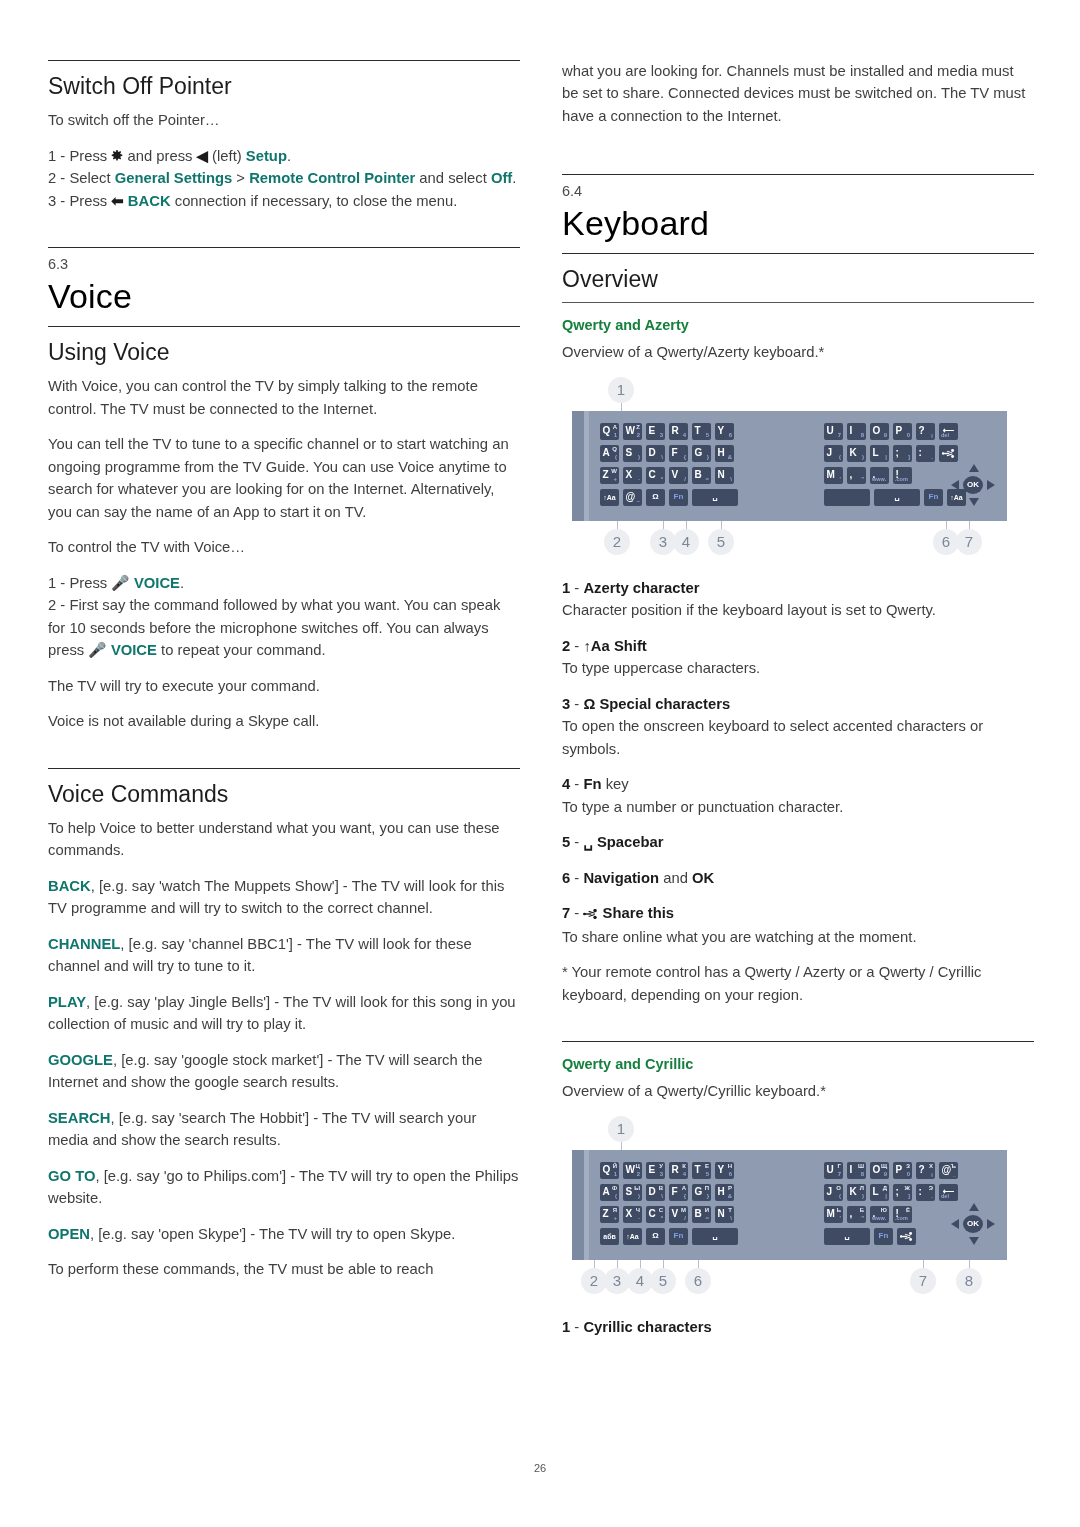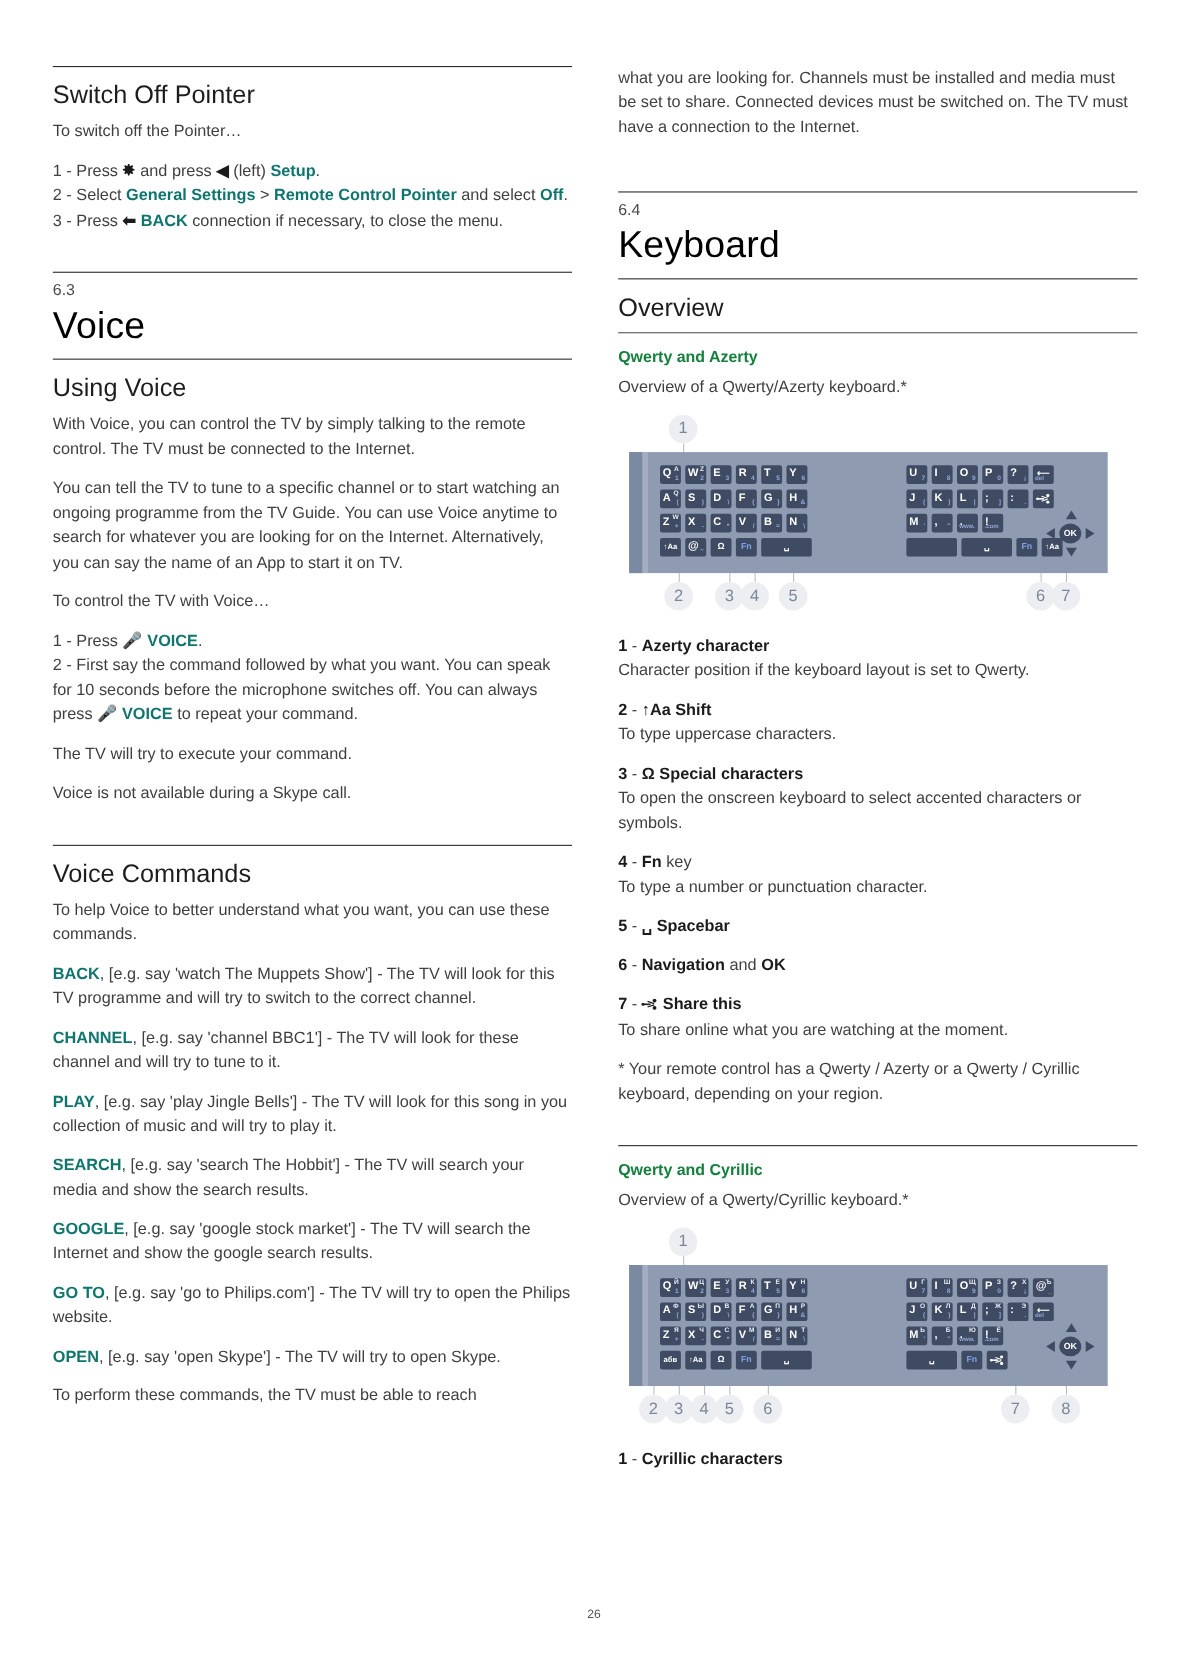--- a/index.html
+++ b/index.html
@@ -161,22 +161,22 @@
     <div class="gap-md"></div>
     <div class="rule"></div>
     <h2 class="section">Voice Commands</h2>
 
     <p>To help Voice to better understand what you want, you can use these commands.</p>
 
     <div id="voice-command-list">
         <p><b>BACK</b><span>, [e.g. say 'watch The Muppets Show'] - The TV will look for this TV programme and will try to switch to the correct channel.</span></p>
         <p><b>CHANNEL</b><span>, [e.g. say 'channel BBC1'] - The TV will look for these channel and will try to tune to it.</span></p>
         <p><b>PLAY</b><span>, [e.g. say 'play Jingle Bells'] - The TV will look for this song in you collection of music and will try to play it.</span></p>
+        <p><b>GOOGLE</b><span>, [e.g. say 'google stock market'] - The TV will search the Internet and show the google search results.</span></p>
         <p><b>SEARCH</b><span>, [e.g. say 'search The Hobbit'] - The TV will search your media and show the search results.</span></p>
-        <p><b>GOOGLE</b><span>, [e.g. say 'google stock market'] - The TV will search the Internet and show the google search results.</span></p>
         <p><b>GO TO</b><span>, [e.g. say 'go to Philips.com'] - The TV will try to open the Philips website.</span></p>
         <p><b>OPEN</b><span>, [e.g. say 'open Skype'] - The TV will try to open Skype.</span></p>
       </div>
 
     <p>To perform these commands, the TV must be able to reach</p>
   </div>
 
   <div class="col col-right">
 
     <p>what you are looking for. Channels must be installed and media must be set to share. Connected devices must be switched on. The TV must have a connection to the Internet.</p>

